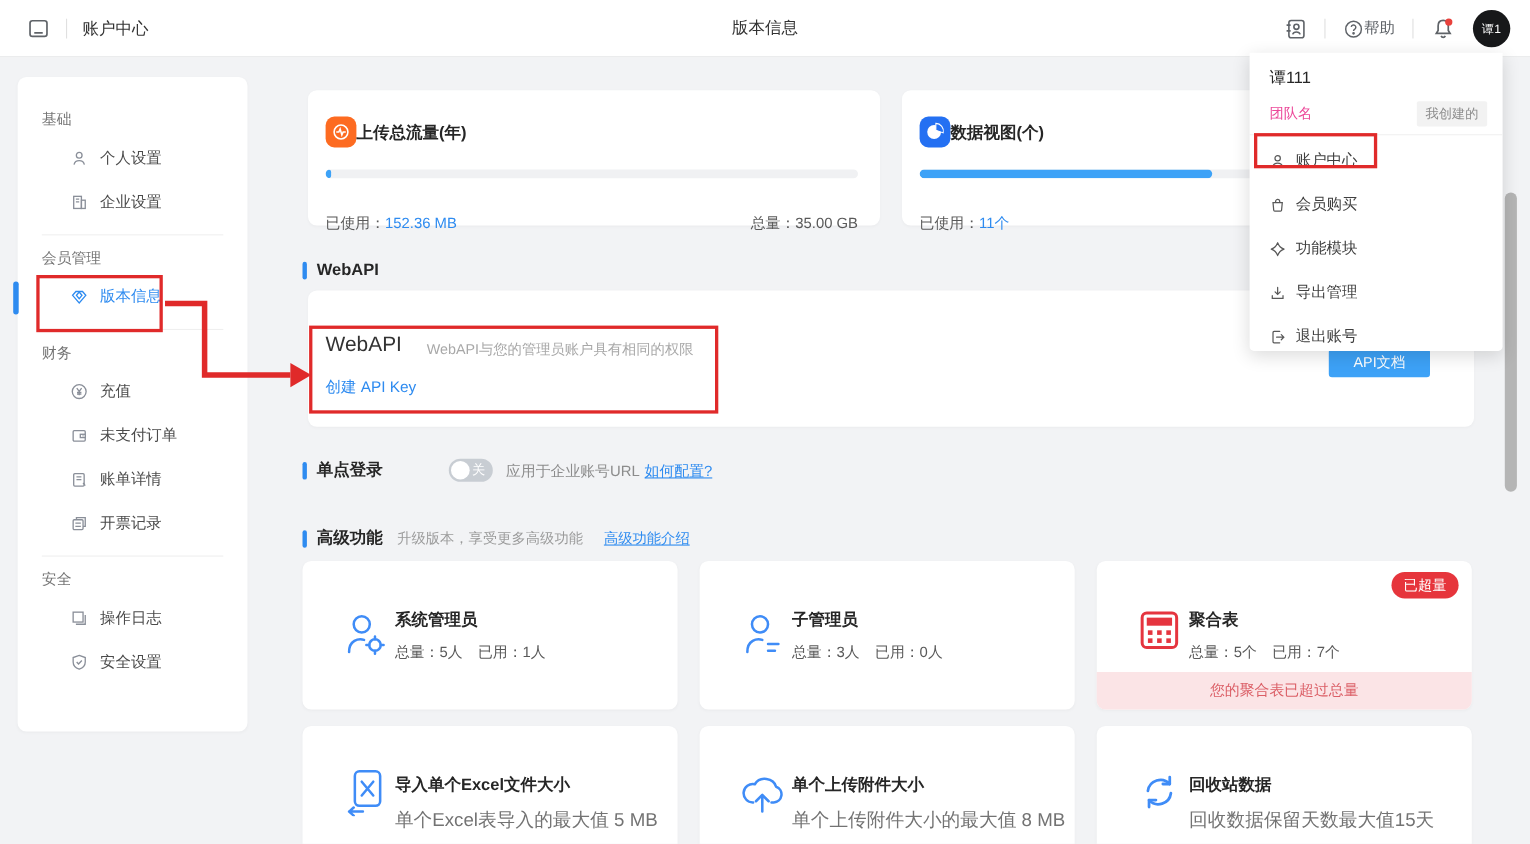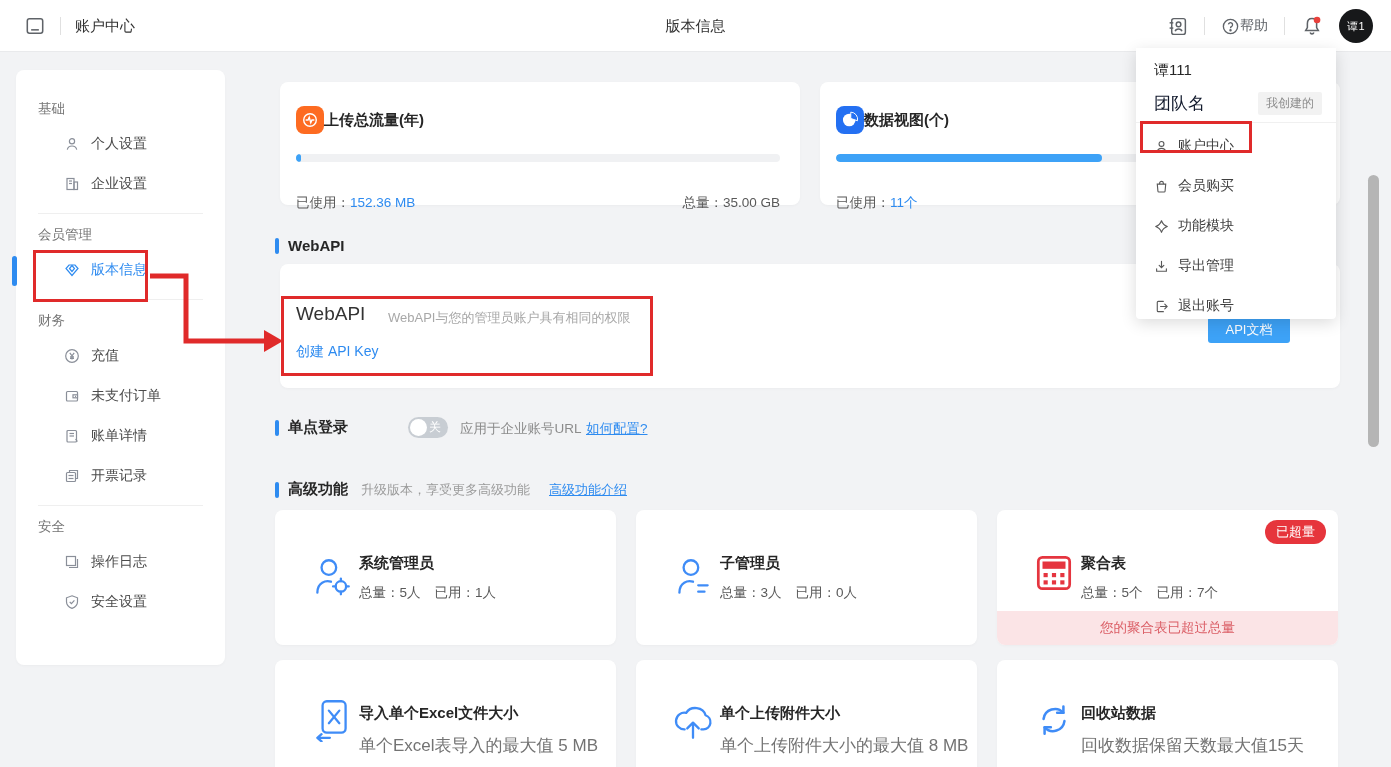--- a/index.html
+++ b/index.html
@@ -45,43 +45,43 @@
   .sec-bar { width:4px; height:16px; border-radius:2px; background:#2E8BF0; }
   .sec-title { font-size:15px; font-weight:700; color:#262626; }
   .sec-sub { font-size:13px; color:#9B9B9B; margin-left:4px; }
   .sec-link { font-size:13px; color:#2E8BF0; text-decoration:underline; margin-left:10px; cursor:pointer; }
 
   
   .wa-card { left:280px; top:264px; width:1060px; height:124px; }
   .wa-title { position:absolute; left:296px; top:303px; font-size:19px; color:#333; }
   .wa-desc { position:absolute; left:388px; top:309px; font-size:13px; color:#A8A8A8; }
   .wa-link { position:absolute; left:296px; top:343px; font-size:14px; color:#2E8BF0; cursor:pointer; }
-  .api-btn { position:absolute; left:1208px; top:317px; width:82px; height:26px; background:#3DA2F7; color:#fff; font-size:13px; border:none; border-radius:3px; cursor:pointer; z-index:5; }
+  .api-btn { position:absolute; left:1208px; top:317px; width:92px; height:26px; background:#3DA2F7; color:#fff; font-size:13px; border:none; border-radius:3px; cursor:pointer; z-index:5; }
 
   
   .toggle { position:absolute; left:408px; top:417px; width:40px; height:21px; border-radius:11px; background:#C8CDD3; cursor:pointer; }
   .toggle .knob { position:absolute; left:2px; top:2px; width:17px; height:17px; border-radius:50%; background:#fff; }
   .toggle .t-label { position:absolute; right:7px; top:0; line-height:21px; font-size:12px; color:#fff; }
   .sso-desc { position:absolute; left:460px; top:420px; font-size:13.5px; color:#8C8C8C; }
   .sso-link { position:absolute; left:586px; top:420px; font-size:13.5px; color:#2E8BF0; text-decoration:underline; cursor:pointer; }
 
   
   .fcard { width:341px; height:135px; }
   .f-ic { position:absolute; left:34px; top:44px; }
   .f-title { position:absolute; left:84px; top:44px; font-size:15px; font-weight:700; color:#262626; }
   .f-stats { position:absolute; left:84px; top:74px; font-size:13.5px; color:#595959; display:flex; gap:14px; }
   .f-desc { position:absolute; left:84px; top:74px; font-size:17px; color:#737373; }
   .badge { position:absolute; right:12px; top:10px; background:#E6353C; color:#fff; font-size:13px; padding:3px 11px; border-radius:12px; }
   .warn { position:absolute; left:0; right:0; bottom:0; height:34px; line-height:34px; text-align:center; background:#FBE4E6; color:#DB5E66; font-size:13.5px; border-radius:0 0 8px 8px; }
 
   
-  .menu { position:absolute; left:1136px; top:48px; width:200px; height:271px; background:#fff; border-radius:0 0 4px 4px; box-shadow:0 4px 16px rgba(0,0,0,.14); z-index:30;padding-left:12px; }
+  .menu { position:absolute; left:1136px; top:48px; width:230px; height:271px; background:#fff; border-radius:0 0 4px 4px; box-shadow:0 4px 16px rgba(0,0,0,.14); z-index:30;padding-left:12px; }
   .m-user { position:absolute; left:18px; top:13px; font-size:15px; color:#262626; }
   .m-teamrow { position:absolute; left:18px; right:14px; top:44px; height:22px; display:flex; align-items:center; justify-content:space-between; }
-  .m-team { font-size:17px; color:#0f172a; }
+  .m-team { font-size:13px; color:#ec4899; }
   .m-badge { background:#F2F2F2; color:#8C8C8C; font-size:12px; padding:3px 8px; border-radius:2px; }
   .m-div { position:absolute; left:0; right:0; top:74px; height:1px; background:#F0F0F0; }
   .m-items { position:absolute; left:0; right:0; top:78px; }
   .m-item { height:40px; display:flex; align-items:center; padding-left:18px; gap:9px; font-size:14px; color:#404040; cursor:pointer; }
 
   
   .rbox { position:absolute; border:3px solid #E02A2A; z-index:31; pointer-events:none; }
   .rbox-sidebar { left:33px; top:250px; width:115px; height:52px; }
   .rbox-webapi { left:281px; top:296px; width:372px; height:80px; }
   .rbox-menu { left:1140px; top:121px; width:112px; height:32px; z-index:32; }

